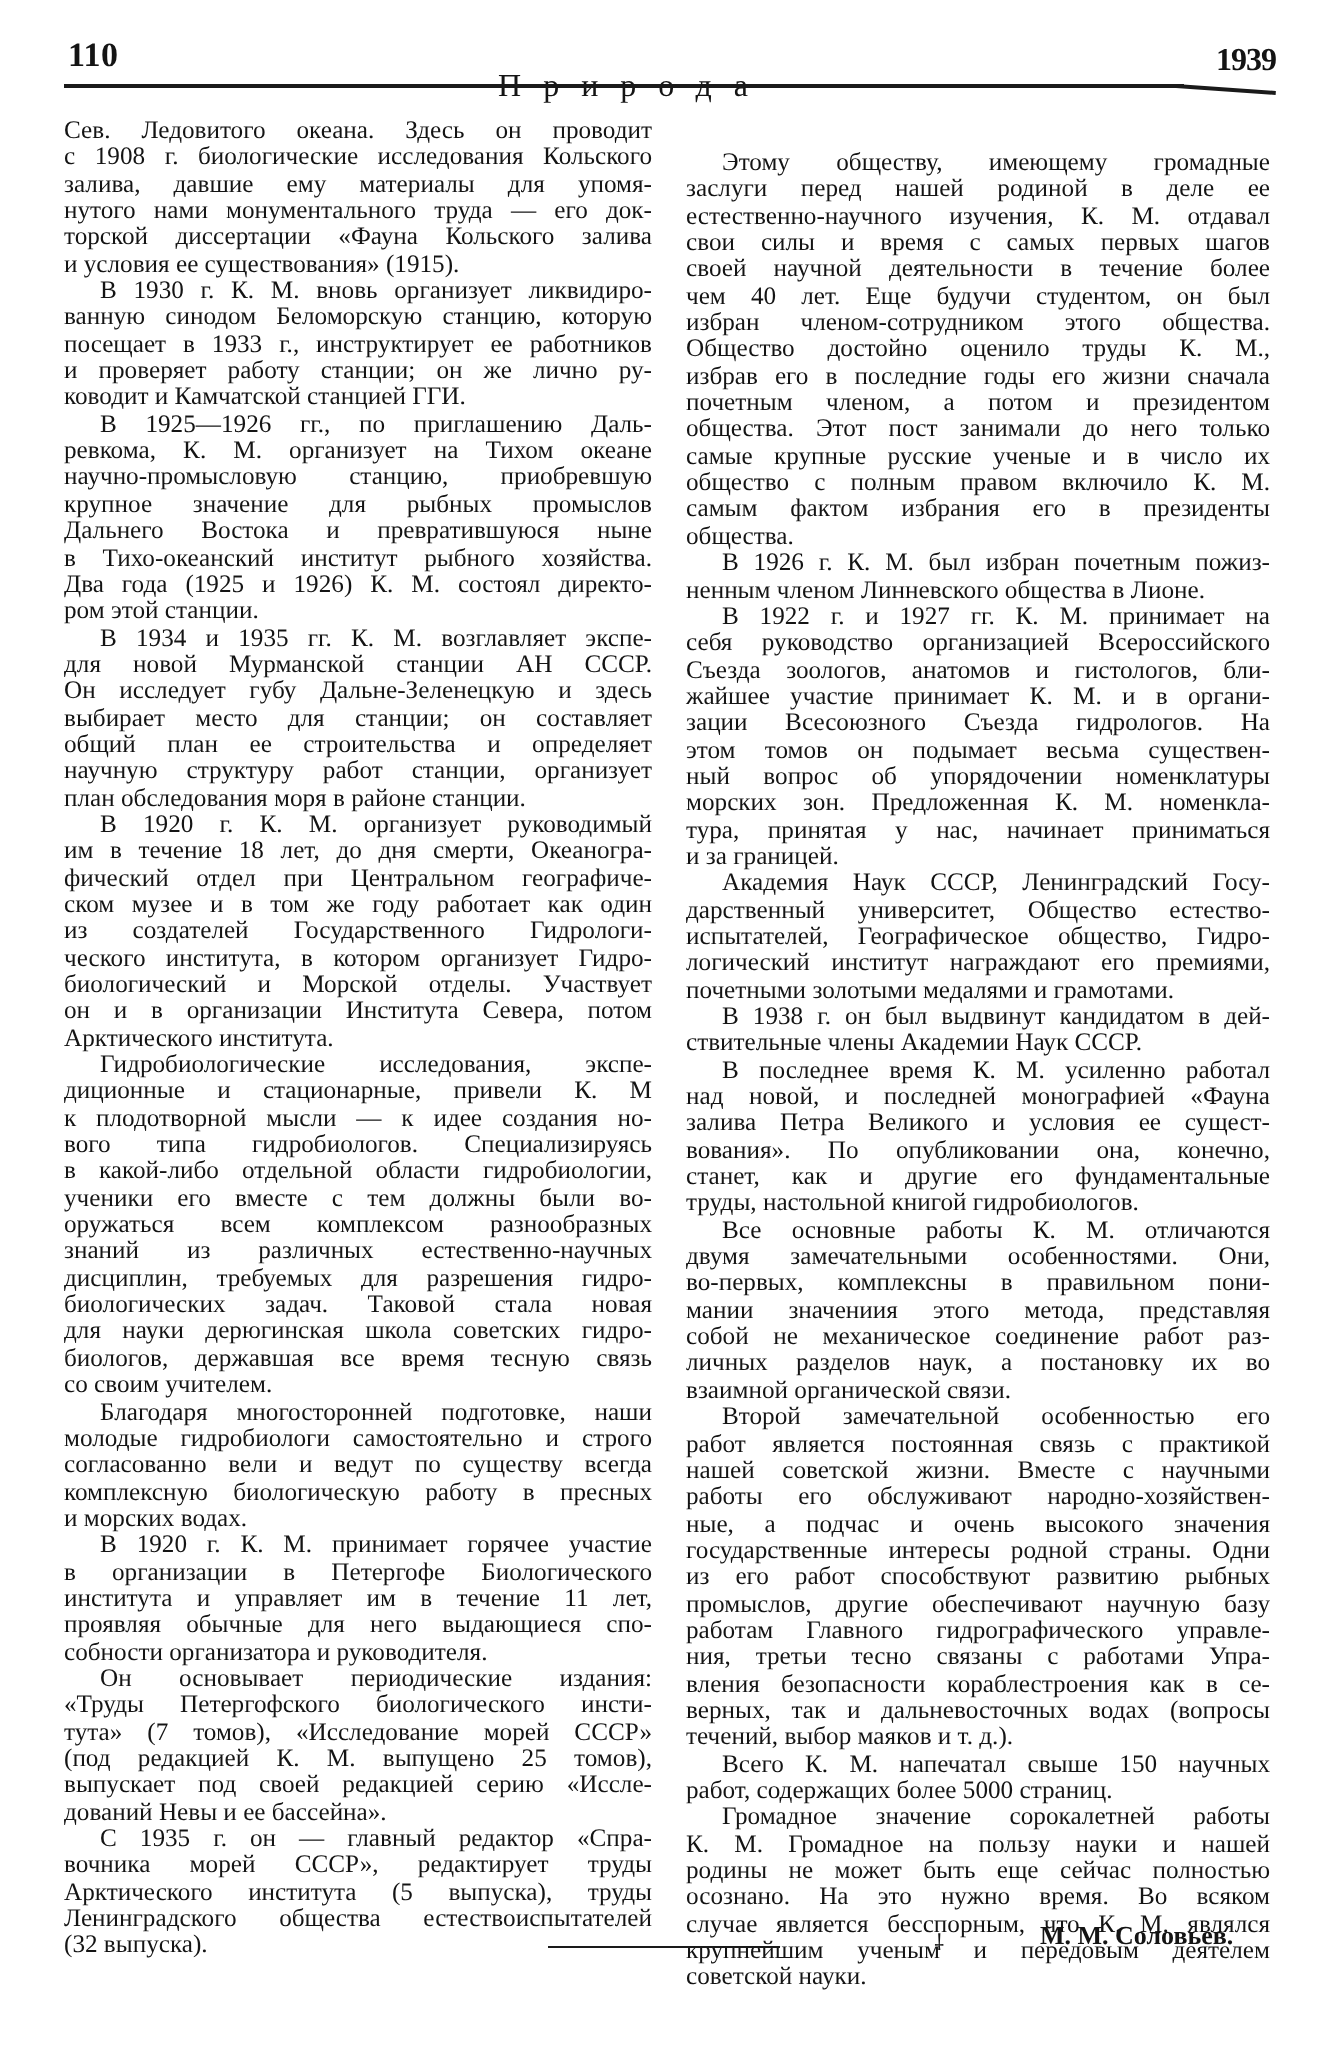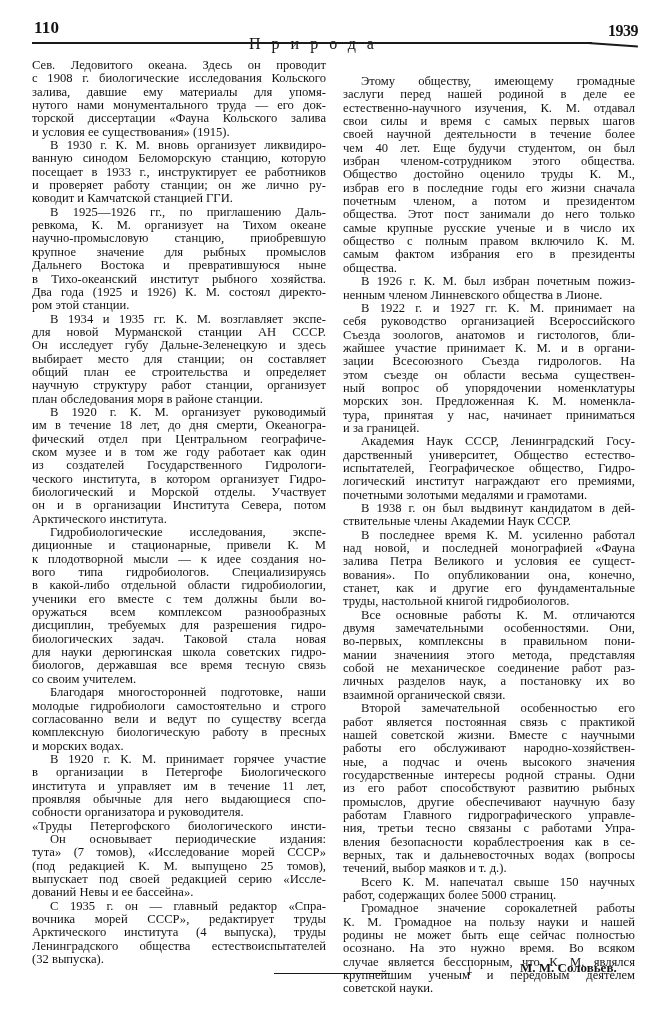--- a/index.html
+++ b/index.html
@@ -99,44 +99,45 @@
     <span class="line">биологический и Морской отделы. Участвует</span>
     <span class="line">он и в организации Института Севера, потом</span>
     <span class="line last">Арктического института.</span>
     <span class="line indent">Гидробиологические исследования, экспе-</span>
     <span class="line">диционные и стационарные, привели К. М</span>
     <span class="line">к плодотворной мысли — к идее создания но-</span>
     <span class="line">вого типа гидробиологов. Специализируясь</span>
     <span class="line">в какой-либо отдельной области гидробиологии,</span>
     <span class="line">ученики его вместе с тем должны были во-</span>
     <span class="line">оружаться всем комплексом разнообразных</span>
+    <span class="line">знаний из различных естественно-научных</span>
     <span class="line">дисциплин, требуемых для разрешения гидро-</span>
     <span class="line">биологических задач. Таковой стала новая</span>
     <span class="line">для науки дерюгинская школа советских гидро-</span>
     <span class="line">биологов, державшая все время тесную связь</span>
     <span class="line last">со своим учителем.</span>
     <span class="line indent">Благодаря многосторонней подготовке, наши</span>
     <span class="line">молодые гидробиологи самостоятельно и строго</span>
     <span class="line">согласованно вели и ведут по существу всегда</span>
     <span class="line">комплексную биологическую работу в пресных</span>
     <span class="line last">и морских водах.</span>
     <span class="line indent">В 1920 г. К. М. принимает горячее участие</span>
     <span class="line">в организации в Петергофе Биологического</span>
     <span class="line">института и управляет им в течение 11 лет,</span>
     <span class="line">проявляя обычные для него выдающиеся спо-</span>
     <span class="line last">собности организатора и руководителя.</span>
+    <span class="line indent">Он основывает периодические издания:</span>
     <span class="line">«Труды Петергофского биологического инсти-</span>
-    <span class="line indent">Он основывает периодические издания:</span>
     <span class="line">тута» (7 томов), «Исследование морей СССР»</span>
     <span class="line">(под редакцией К. М. выпущено 25 томов),</span>
     <span class="line">выпускает под своей редакцией серию «Иссле-</span>
     <span class="line last">дований Невы и ее бассейна».</span>
     <span class="line indent">С 1935 г. он — главный редактор «Спра-</span>
     <span class="line">вочника морей СССР», редактирует труды</span>
-    <span class="line">Арктического института (4 выпуска), труды</span>
+    <span class="line">Арктического института (5 выпуска), труды</span>
     <span class="line">Ленинградского общества естествоиспытателей</span>
     <span class="line last">(32 выпуска).</span>
   </div>
 <div class="column col-right" id="col-right">
     <span class="line indent">Этому обществу, имеющему громадные</span>
     <span class="line">заслуги перед нашей родиной в деле ее</span>
     <span class="line">естественно-научного изучения, К. М. отдавал</span>
     <span class="line">свои силы и время с самых первых шагов</span>
     <span class="line">своей научной деятельности в течение более</span>
     <span class="line">чем 40 лет. Еще будучи студентом, он был</span>
@@ -149,21 +150,21 @@
     <span class="line">общество с полным правом включило К. М.</span>
     <span class="line">самым фактом избрания его в президенты</span>
     <span class="line last">общества.</span>
     <span class="line indent">В 1926 г. К. М. был избран почетным пожиз-</span>
     <span class="line last">ненным членом Линневского общества в Лионе.</span>
     <span class="line indent">В 1922 г. и 1927 гг. К. М. принимает на</span>
     <span class="line">себя руководство организацией Всероссийского</span>
     <span class="line">Съезда зоологов, анатомов и гистологов, бли-</span>
     <span class="line">жайшее участие принимает К. М. и в органи-</span>
     <span class="line">зации Всесоюзного Съезда гидрологов. На</span>
-    <span class="line">этом съезде он области весьма существен-</span>
+    <span class="line">этом томов он подымает весьма существен-</span>
     <span class="line">ный вопрос об упорядочении номенклатуры</span>
     <span class="line">морских зон. Предложенная К. М. номенкла-</span>
     <span class="line">тура, принятая у нас, начинает приниматься</span>
     <span class="line last">и за границей.</span>
     <span class="line indent">Академия Наук СССР, Ленинградский Госу-</span>
     <span class="line">дарственный университет, Общество естество-</span>
     <span class="line">испытателей, Географическое общество, Гидро-</span>
     <span class="line">логический институт награждают его премиями,</span>
     <span class="line last">почетными золотыми медалями и грамотами.</span>
     <span class="line indent">В 1938 г. он был выдвинут кандидатом в дей-</span>

